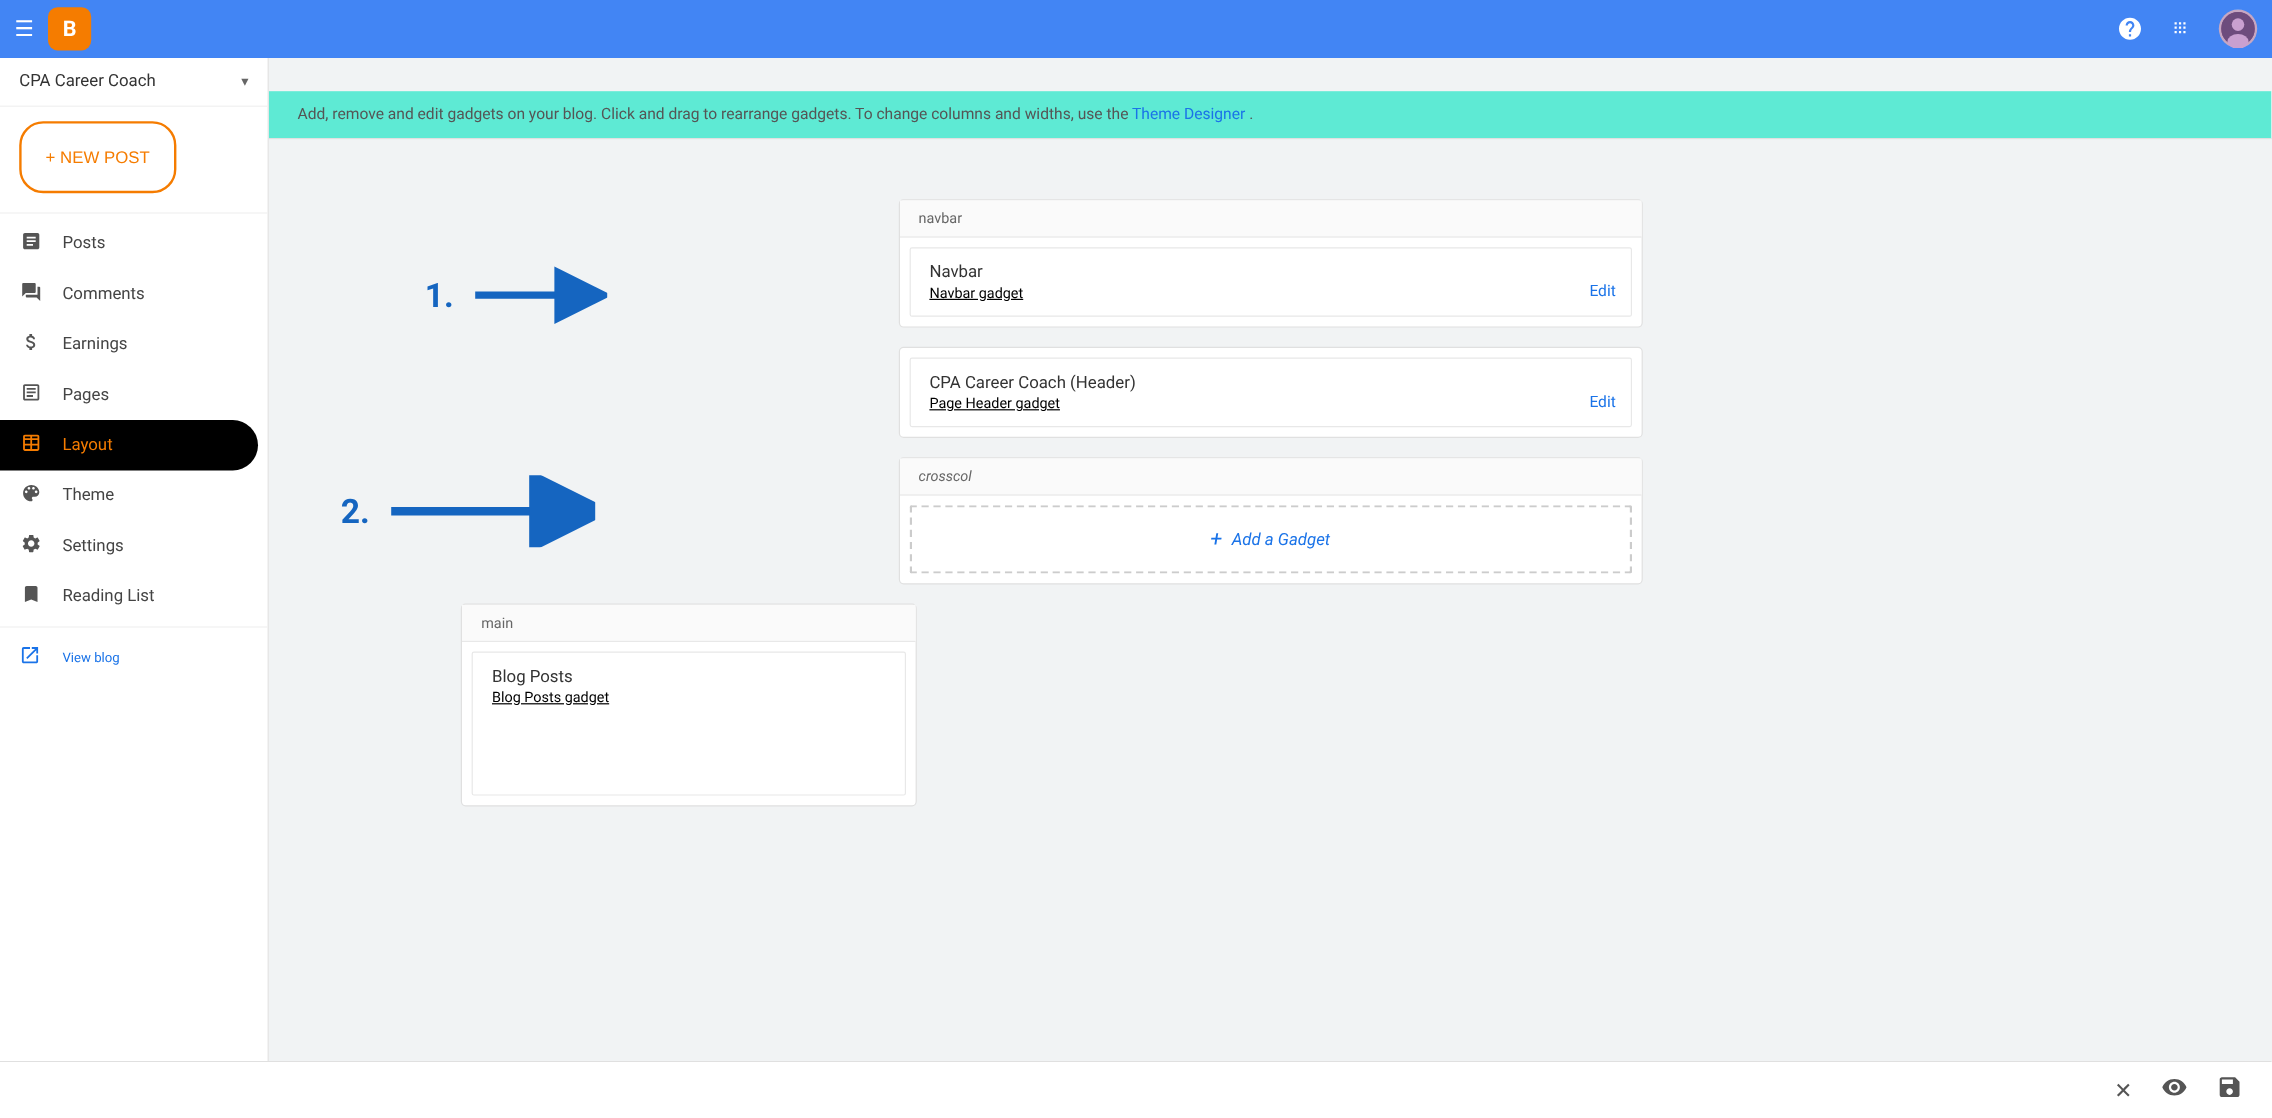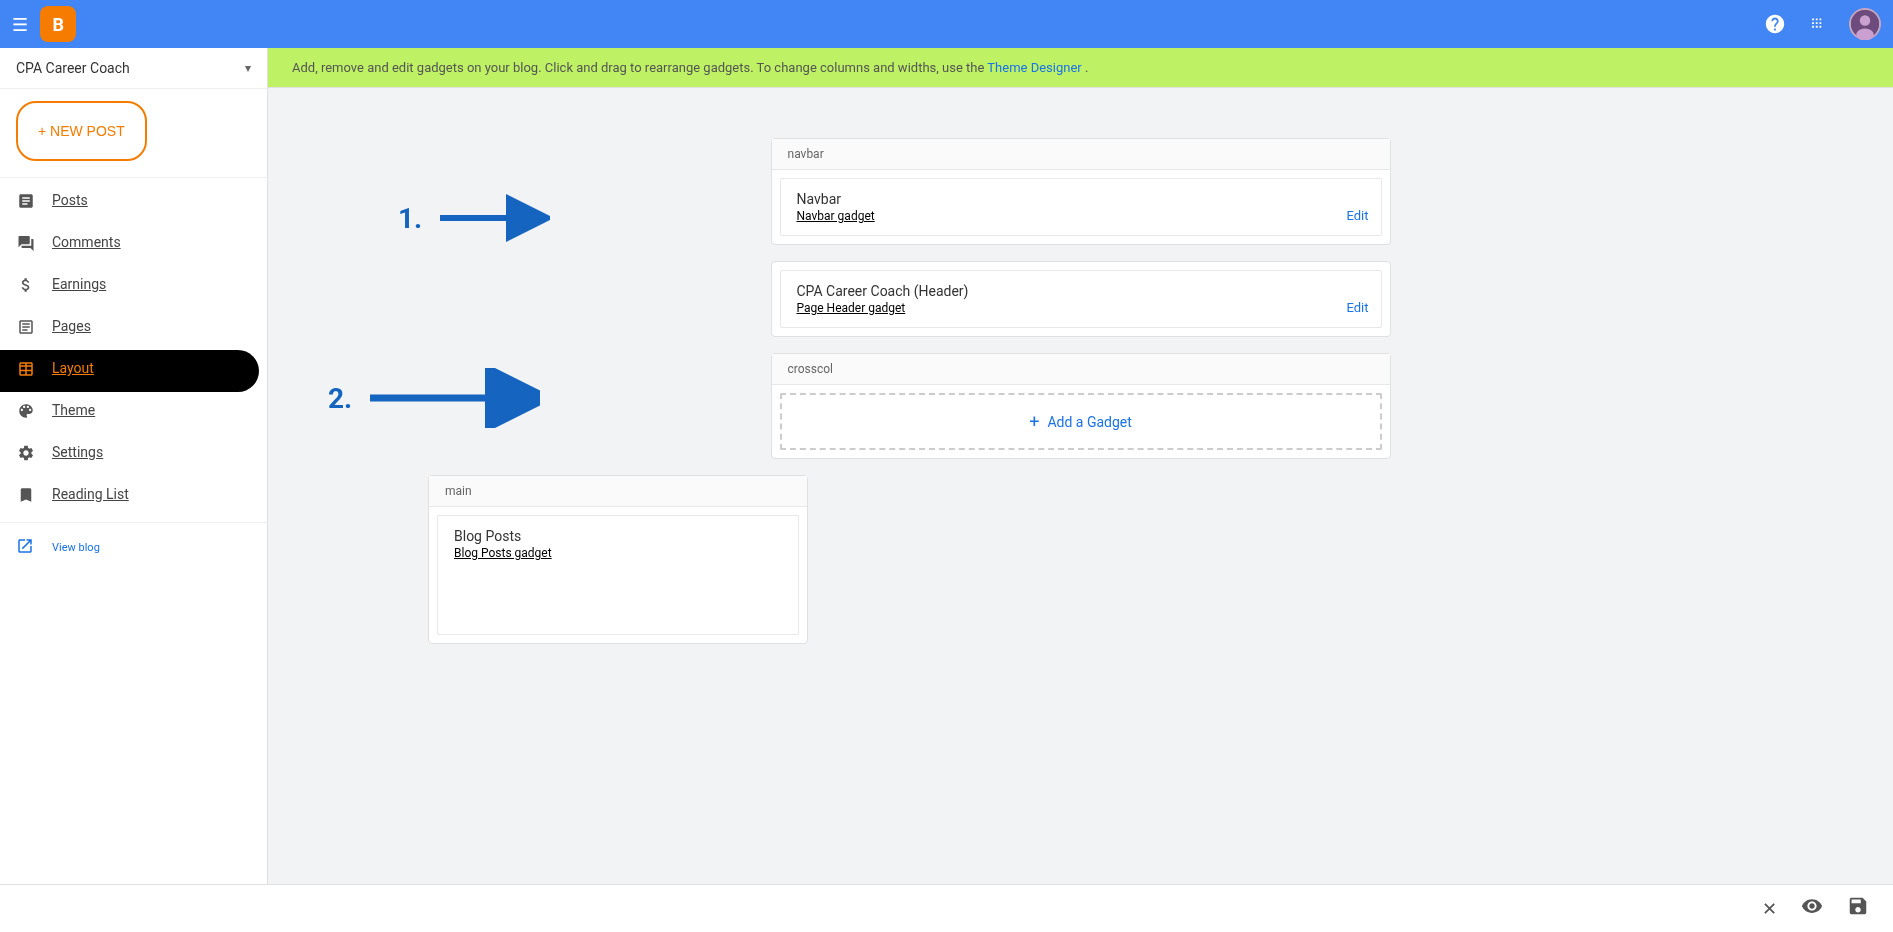--- a/index.html
+++ b/index.html
@@ -40,21 +40,21 @@
 
     
     .main-layout {
       display: flex;
       margin-top: 48px;
       height: calc(932px - 48px);
     }
 
     
     .sidebar {
-      width: 268px;
+      width: 224px;
       background: white;
       height: 100%;
       display: flex;
       flex-direction: column;
       flex-shrink: 0;
       border-right: 1px solid #e0e0e0;
       overflow-y: auto;
     }
     .blog-selector {
       display: flex;
@@ -76,28 +76,27 @@
       font-weight: 500;
       cursor: pointer;
       display: flex;
       align-items: center;
       gap: 6px;
       width: fit-content;
     }
     .nav-divider { height: 1px; background: #f0f0f0; margin: 4px 0; }
     .nav-item {
       display: flex;
-      align-items: flex-start;
+      align-items: center;
       padding: 10px 16px;
       cursor: pointer;
       color: #444;
       gap: 16px;
       border-radius: 0 24px 24px 0;
       margin-right: 8px;
-      text-decoration: underline;
     }
     .nav-item.active { background: #000000; color: #f57c00; }
     .nav-item .nav-icon { font-size: 16px; width: 20px; text-align: center; }
     .nav-item.active .nav-icon { color: #f57c00; }
     .nav-item .nav-label { font-size: 14px; }
     .view-blog-item {
       display: flex;
       align-items: center;
       padding: 10px 16px;
       cursor: pointer;
@@ -113,25 +112,26 @@
     .sidebar-footer a { color: #999; text-decoration: none; }
 
     
     .main-content {
       flex: 1;
       display: flex;
       flex-direction: column;
       overflow: hidden;
     }
     .info-bar {
-      background: #bef264;
+      background: #5eead4;
       padding: 12px 24px;
       font-size: 13px;
       color: #555;
       border-bottom: 1px solid #e0e0e0;
+      margin-top: 28px;
     }
     .info-bar a { color: #1a73e8; text-decoration: none; }
 
     .canvas-area {
       flex: 1;
       background: #f1f3f4;
       overflow-y: auto;
       padding: 40px;
       position: relative;
     }
@@ -183,20 +183,21 @@
       cursor: pointer;
       color: #1a73e8;
       gap: 8px;
       font-size: 14px;
     }
 
     
     .crosscol-section {
       width: 620px;
       margin: 0 auto 10px auto;
+      font-style: italic;
     }
 
     
     .bottom-toolbar {
       position: fixed;
       bottom: 0; left: 0; right: 0;
       height: 48px;
       background: white;
       border-top: 1px solid #e0e0e0;
       display: flex;

